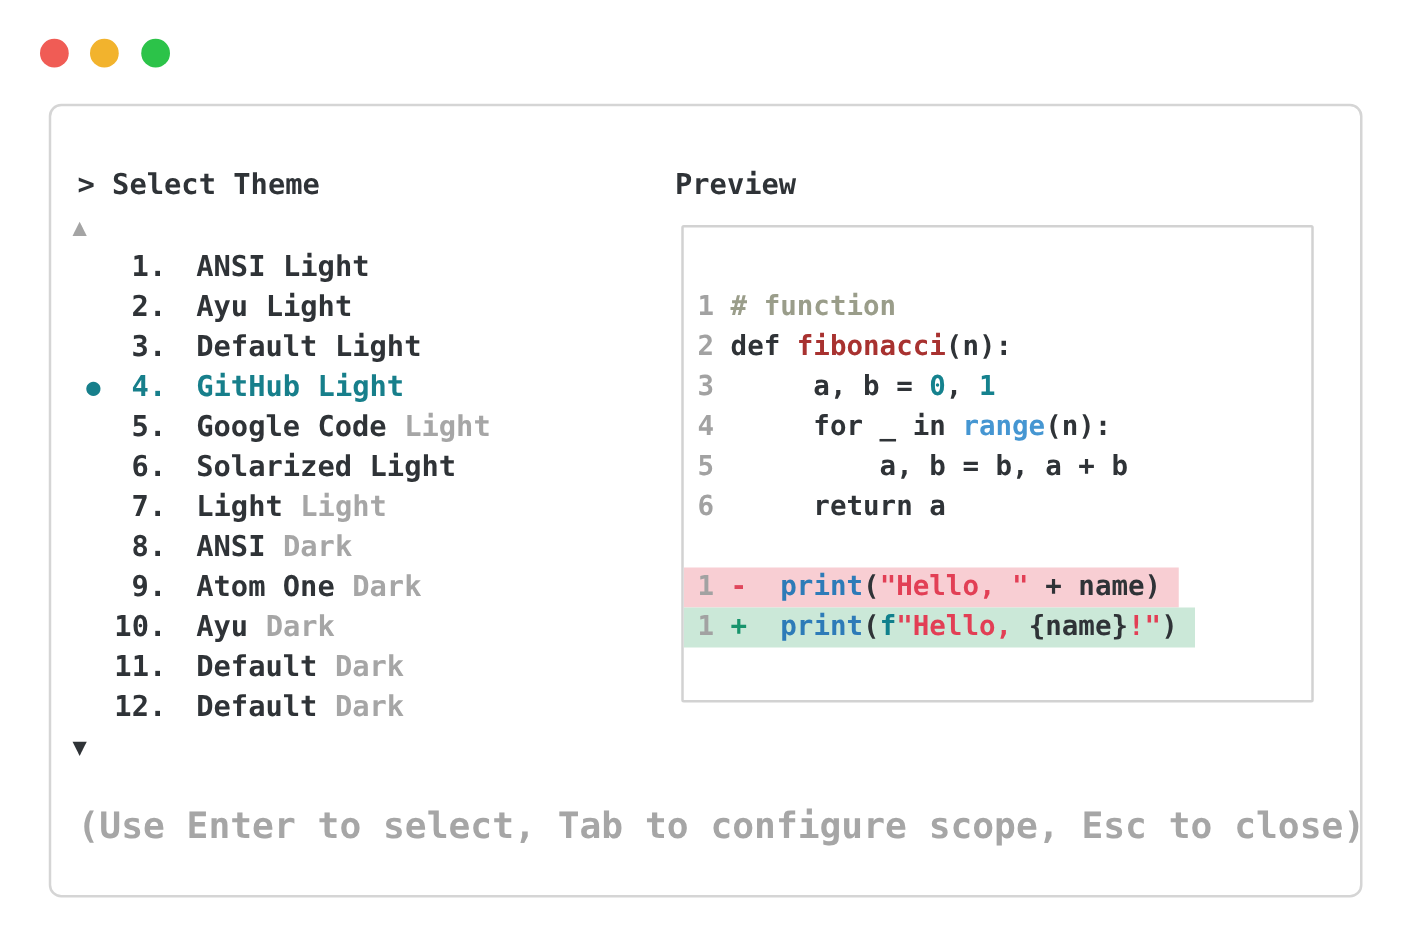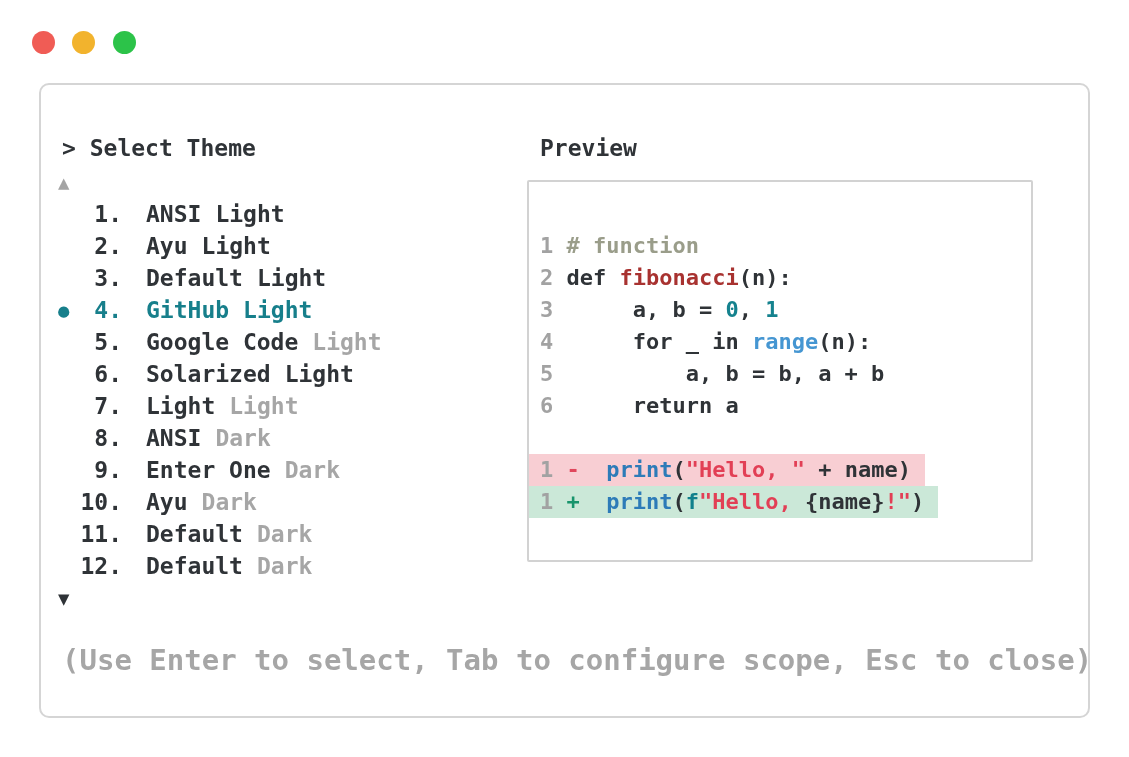--- a/index.html
+++ b/index.html
@@ -22,32 +22,32 @@
 
   .main-box{position:absolute;left:39px;top:83px;width:1051px;height:635px;
     border:2px solid var(--border);border-radius:10px;background:#fff;font-weight:bold;}
 
   .prompt{position:absolute;left:21px;top:47px;font-size:23px;line-height:32px;white-space:pre;color:var(--text);}
   .preview-title{position:absolute;left:499px;top:47px;font-size:23px;line-height:32px;color:var(--text);}
 
   .scroll-up{position:absolute;left:17px;top:81px;font-size:19px;line-height:32px;color:#a4a4a4;}
   .scroll-down{position:absolute;left:17px;top:497px;font-size:19px;line-height:32px;color:var(--text);}
 
-  #theme-list{position:absolute;left:17px;top:113px;font-size:23px;}
+  #theme-list{position:absolute;left:28px;top:113px;font-size:23px;}
   .row{position:relative;height:32px;line-height:32px;white-space:pre;cursor:default;}
   .row-bullet{position:absolute;left:0;top:0;color:var(--teal);font-size:19px;}
   .row-num{display:inline-block;margin-left:22px;width:42px;text-align:right;color:var(--text);}
   .row-name{margin-left:24px;color:var(--text);}
   .row-variant{margin-left:14px;color:var(--text);}
   .row-variant.dim{color:var(--dim);}
   .row.selected .row-num,.row.selected .row-name,.row.selected .row-variant{color:var(--teal);}
 
   .hint{position:absolute;left:21px;top:559px;font-size:29px;line-height:32px;color:var(--dim);white-space:pre;}
 
-  .preview-box{position:absolute;left:486px;top:95px;width:506px;height:382px;
+  .preview-box{position:absolute;left:504px;top:95px;width:506px;height:382px;
     border:2px solid #d2d2d2;border-radius:2px;background:#fff;overflow:hidden;}
   #code{margin-top:48px;font-size:22px;}
   .code-line{height:32px;line-height:32px;white-space:pre;padding-left:11px;}
   .code-line .ln{display:inline-block;width:1ch;margin-right:1ch;color:#a2a2a2;}
   .code-line.removed{background:var(--removed-bg);width:max-content;padding-right:14px;margin-top:32px;}
   .code-line.added{background:var(--added-bg);width:max-content;padding-right:14px;}
 
   .seg-plain{color:var(--text);}
   .seg-comment{color:var(--comment);}
   .seg-function{color:var(--func);}
@@ -74,21 +74,21 @@
     <div class="scroll-up">▲</div>
     <div id="theme-list">
         <div class="row"><span class="row-num">1.</span><span class="row-name">ANSI</span><span class="row-variant">Light</span></div>
         <div class="row"><span class="row-num">2.</span><span class="row-name">Ayu</span><span class="row-variant">Light</span></div>
         <div class="row"><span class="row-num">3.</span><span class="row-name">Default</span><span class="row-variant">Light</span></div>
         <div class="row selected"><span class="row-bullet">●</span><span class="row-num">4.</span><span class="row-name">GitHub</span><span class="row-variant">Light</span></div>
         <div class="row"><span class="row-num">5.</span><span class="row-name">Google Code</span><span class="row-variant dim">Light</span></div>
         <div class="row"><span class="row-num">6.</span><span class="row-name">Solarized</span><span class="row-variant">Light</span></div>
         <div class="row"><span class="row-num">7.</span><span class="row-name">Light</span><span class="row-variant dim">Light</span></div>
         <div class="row"><span class="row-num">8.</span><span class="row-name">ANSI</span><span class="row-variant dim">Dark</span></div>
-        <div class="row"><span class="row-num">9.</span><span class="row-name">Enter One</span><span class="row-variant dim">Dark</span></div>
+        <div class="row"><span class="row-num">9.</span><span class="row-name">Atom One</span><span class="row-variant dim">Dark</span></div>
         <div class="row"><span class="row-num">10.</span><span class="row-name">Ayu</span><span class="row-variant dim">Dark</span></div>
         <div class="row"><span class="row-num">11.</span><span class="row-name">Default</span><span class="row-variant dim">Dark</span></div>
         <div class="row"><span class="row-num">12.</span><span class="row-name">Default</span><span class="row-variant dim">Dark</span></div>
       </div>
     <div class="scroll-down">▼</div>
 
     <div class="hint">(Use Enter to select, Tab to configure scope, Esc to close)</div>
 
     <div class="preview-box">
       <div id="code">

